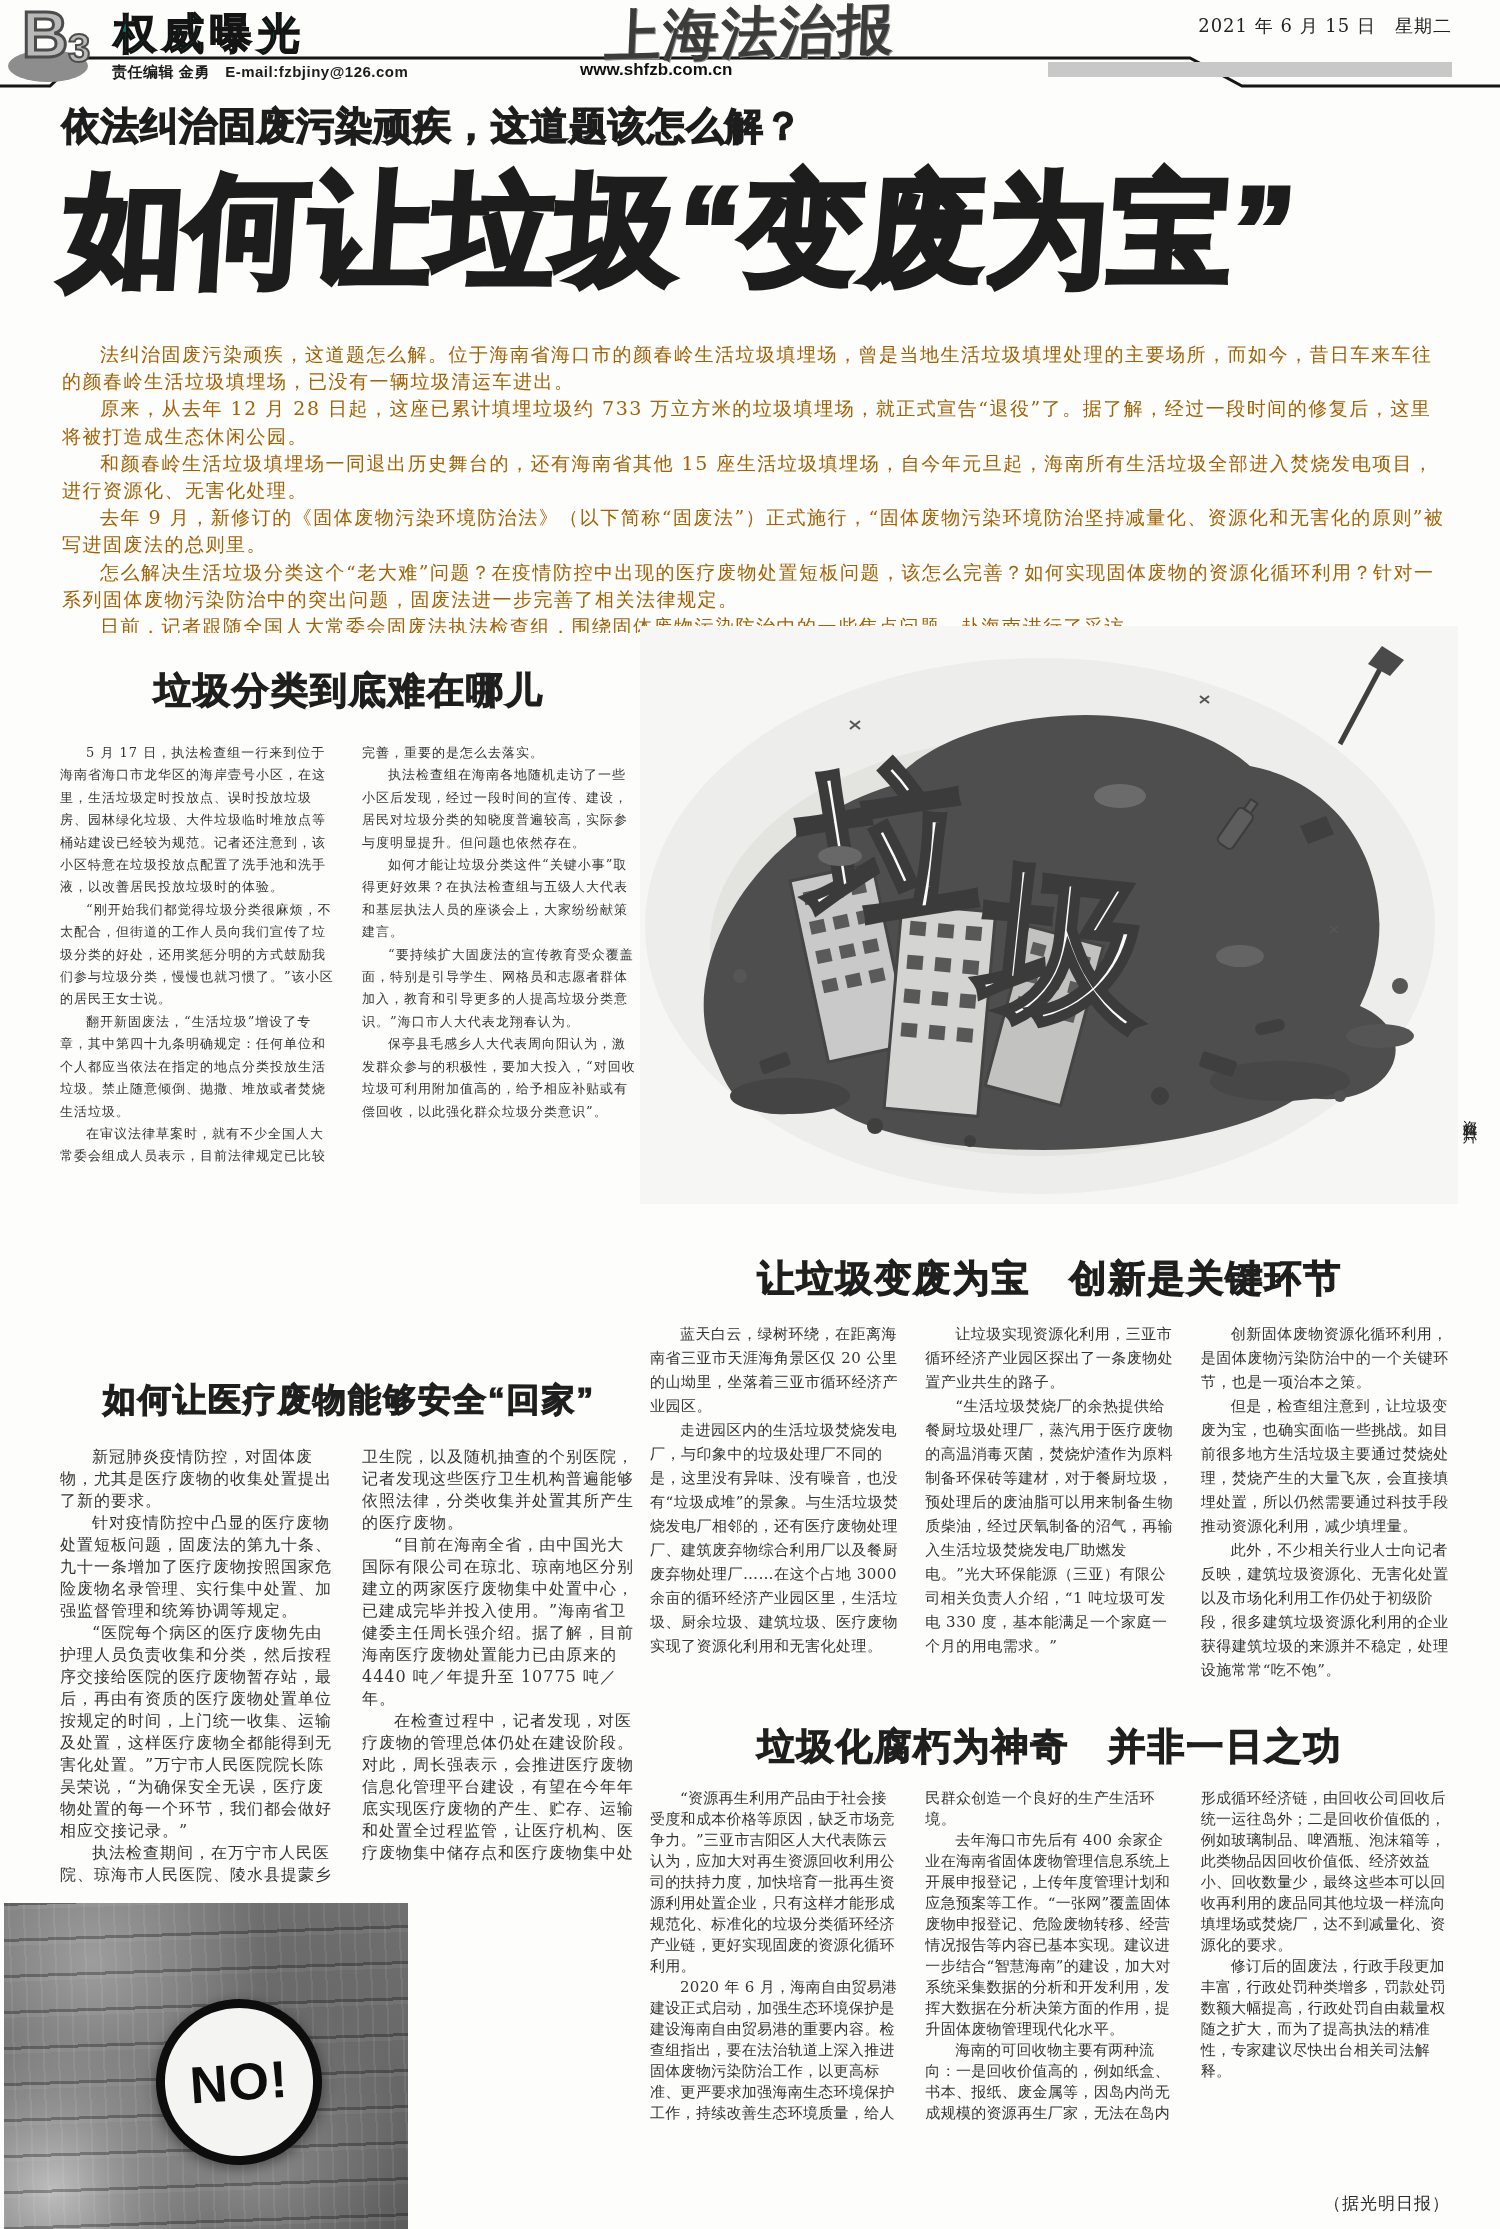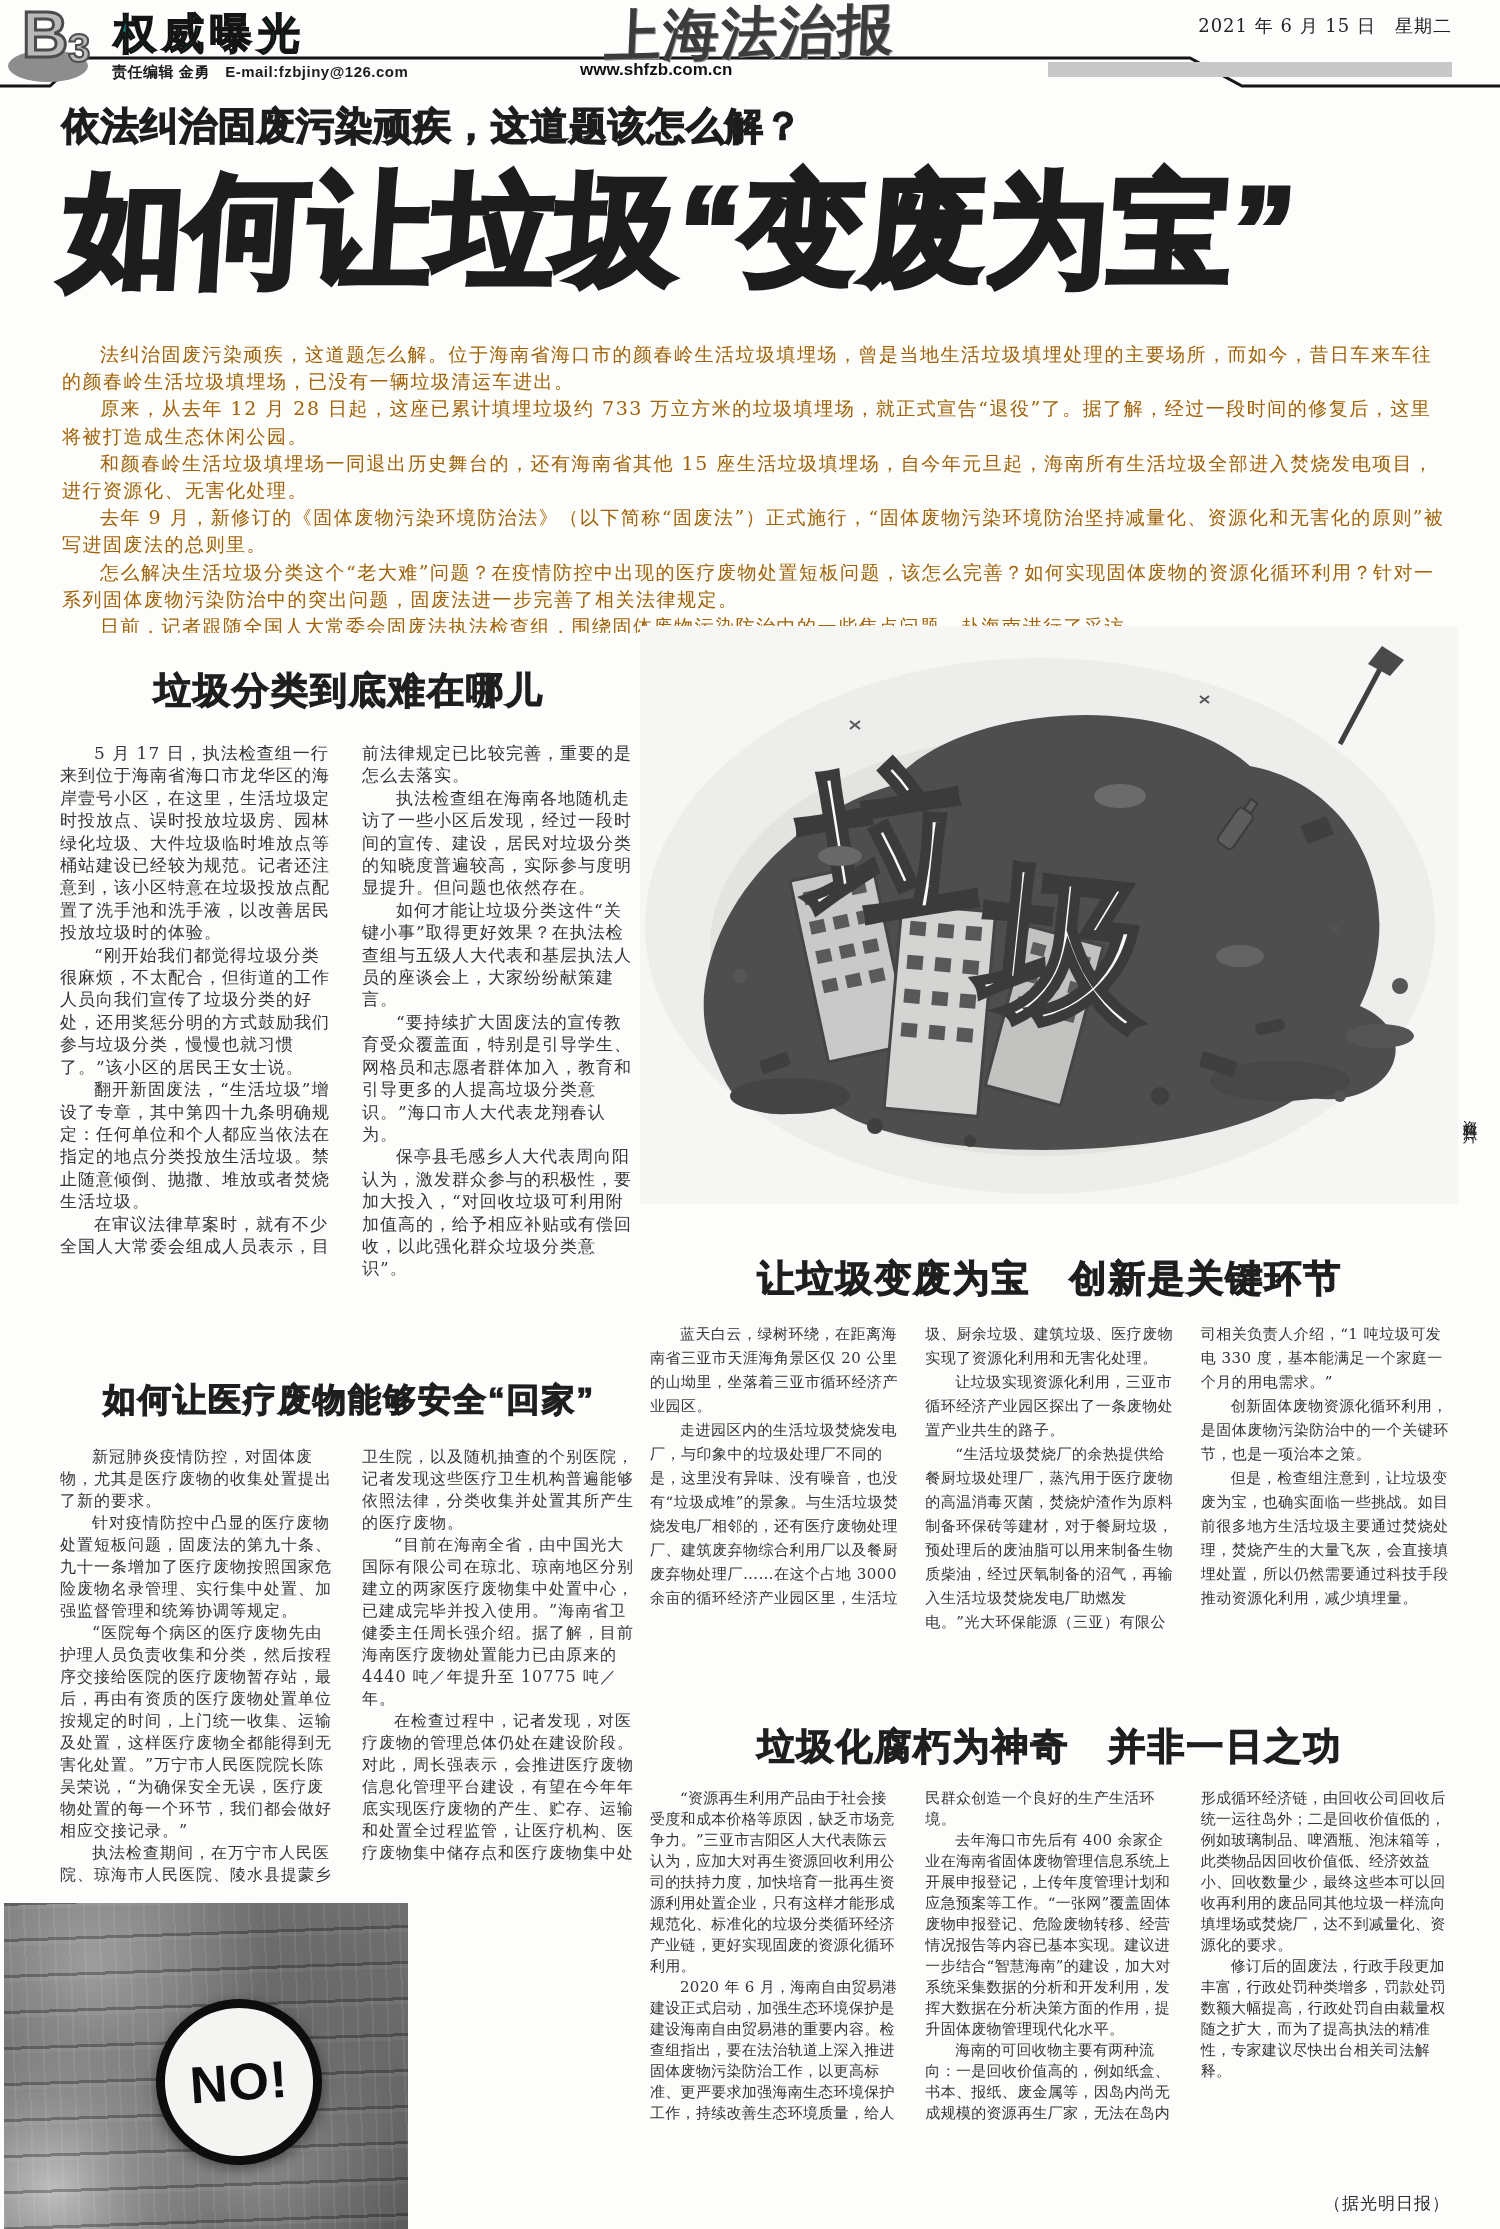--- a/index.html
+++ b/index.html
@@ -36,21 +36,21 @@
   .sec-title{position:absolute;margin:0;text-align:center;font-family:"Liberation Sans",sans-serif;
         font-weight:900;color:#1f1f1f;-webkit-text-stroke:1.2px #1f1f1f;letter-spacing:2px;}
   .title-a{left:60px;top:666px;width:578px;font-size:37px;}
   .title-b{left:52px;top:1378px;width:594px;font-size:33px;}
   .title-c{left:650px;top:1254px;width:800px;font-size:37px;}
   .title-d{left:650px;top:1722px;width:800px;font-size:37px;}
   
   .cols{position:absolute;overflow:hidden;color:#353535;}
   .cols p{margin:0;text-indent:2em;}
   .cols-a{left:60px;top:742px;width:578px;height:572px;column-count:2;column-gap:26px;
-        font-size:17px;line-height:22.4px;letter-spacing:1px;}
+        font-size:13px;line-height:22.4px;letter-spacing:1px;}
   .cols-b{left:60px;top:1446px;width:578px;height:452px;column-count:2;column-gap:26px;
         font-size:16px;line-height:22px;letter-spacing:1px;}
   .cols-c{left:650px;top:1322px;width:800px;height:374px;column-count:3;column-gap:26px;
         font-size:15px;line-height:24px;letter-spacing:.5px;}
   .cols-d{left:650px;top:1788px;width:800px;height:402px;column-count:3;column-gap:26px;
         font-size:15px;line-height:21px;letter-spacing:.3px;}
   
   .illo{position:absolute;left:640px;top:626px;width:818px;height:578px;}
   .illo-caption{position:absolute;left:1460px;top:1108px;writing-mode:vertical-rl;
         font:15px "DejaVu Serif",serif;color:#222;letter-spacing:3px;}
@@ -224,20 +224,21 @@
   <div class="illo-caption">资料照片</div>
 
   <h2 class="sec-title title-c">让垃圾变废为宝　创新是关键环节</h2>
   <div class="cols cols-c">
       <p>蓝天白云，绿树环绕，在距离海南省三亚市天涯海角景区仅 20 公里的山坳里，坐落着三亚市循环经济产业园区。</p>
       <p>走进园区内的生活垃圾焚烧发电厂，与印象中的垃圾处理厂不同的是，这里没有异味、没有噪音，也没有“垃圾成堆”的景象。与生活垃圾焚烧发电厂相邻的，还有医疗废物处理厂、建筑废弃物综合利用厂以及餐厨废弃物处理厂……在这个占地 3000 余亩的循环经济产业园区里，生活垃圾、厨余垃圾、建筑垃圾、医疗废物实现了资源化利用和无害化处理。</p>
       <p>让垃圾实现资源化利用，三亚市循环经济产业园区探出了一条废物处置产业共生的路子。</p>
       <p>“生活垃圾焚烧厂的余热提供给餐厨垃圾处理厂，蒸汽用于医疗废物的高温消毒灭菌，焚烧炉渣作为原料制备环保砖等建材，对于餐厨垃圾，预处理后的废油脂可以用来制备生物质柴油，经过厌氧制备的沼气，再输入生活垃圾焚烧发电厂助燃发电。”光大环保能源（三亚）有限公司相关负责人介绍，“1 吨垃圾可发电 330 度，基本能满足一个家庭一个月的用电需求。”</p>
       <p>创新固体废物资源化循环利用，是固体废物污染防治中的一个关键环节，也是一项治本之策。</p>
       <p>但是，检查组注意到，让垃圾变废为宝，也确实面临一些挑战。如目前很多地方生活垃圾主要通过焚烧处理，焚烧产生的大量飞灰，会直接填埋处置，所以仍然需要通过科技手段推动资源化利用，减少填埋量。</p>
+      <p>此外，不少相关行业人士向记者反映，建筑垃圾资源化、无害化处置以及市场化利用工作仍处于初级阶段，很多建筑垃圾资源化利用的企业获得建筑垃圾的来源并不稳定，处理设施常常“吃不饱”。</p>
     </div>
 
   <h2 class="sec-title title-d">垃圾化腐朽为神奇　并非一日之功</h2>
   <div class="cols cols-d">
       <p>“资源再生利用产品由于社会接受度和成本价格等原因，缺乏市场竞争力。”三亚市吉阳区人大代表陈云认为，应加大对再生资源回收利用公司的扶持力度，加快培育一批再生资源利用处置企业，只有这样才能形成规范化、标准化的垃圾分类循环经济产业链，更好实现固废的资源化循环利用。</p>
       <p>2020 年 6 月，海南自由贸易港建设正式启动，加强生态环境保护是建设海南自由贸易港的重要内容。检查组指出，要在法治轨道上深入推进固体废物污染防治工作，以更高标准、更严要求加强海南生态环境保护工作，持续改善生态环境质量，给人民群众创造一个良好的生产生活环境。</p>
       <p>去年海口市先后有 400 余家企业在海南省固体废物管理信息系统上开展申报登记，上传年度管理计划和应急预案等工作。“一张网”覆盖固体废物申报登记、危险废物转移、经营情况报告等内容已基本实现。建议进一步结合“智慧海南”的建设，加大对系统采集数据的分析和开发利用，发挥大数据在分析决策方面的作用，提升固体废物管理现代化水平。</p>
       <p>海南的可回收物主要有两种流向：一是回收价值高的，例如纸盒、书本、报纸、废金属等，因岛内尚无成规模的资源再生厂家，无法在岛内形成循环经济链，由回收公司回收后统一运往岛外；二是回收价值低的，例如玻璃制品、啤酒瓶、泡沫箱等，此类物品因回收价值低、经济效益小、回收数量少，最终这些本可以回收再利用的废品同其他垃圾一样流向填埋场或焚烧厂，达不到减量化、资源化的要求。</p>
       <p>修订后的固废法，行政手段更加丰富，行政处罚种类增多，罚款处罚数额大幅提高，行政处罚自由裁量权随之扩大，而为了提高执法的精准性，专家建议尽快出台相关司法解释。</p>
     </div>

